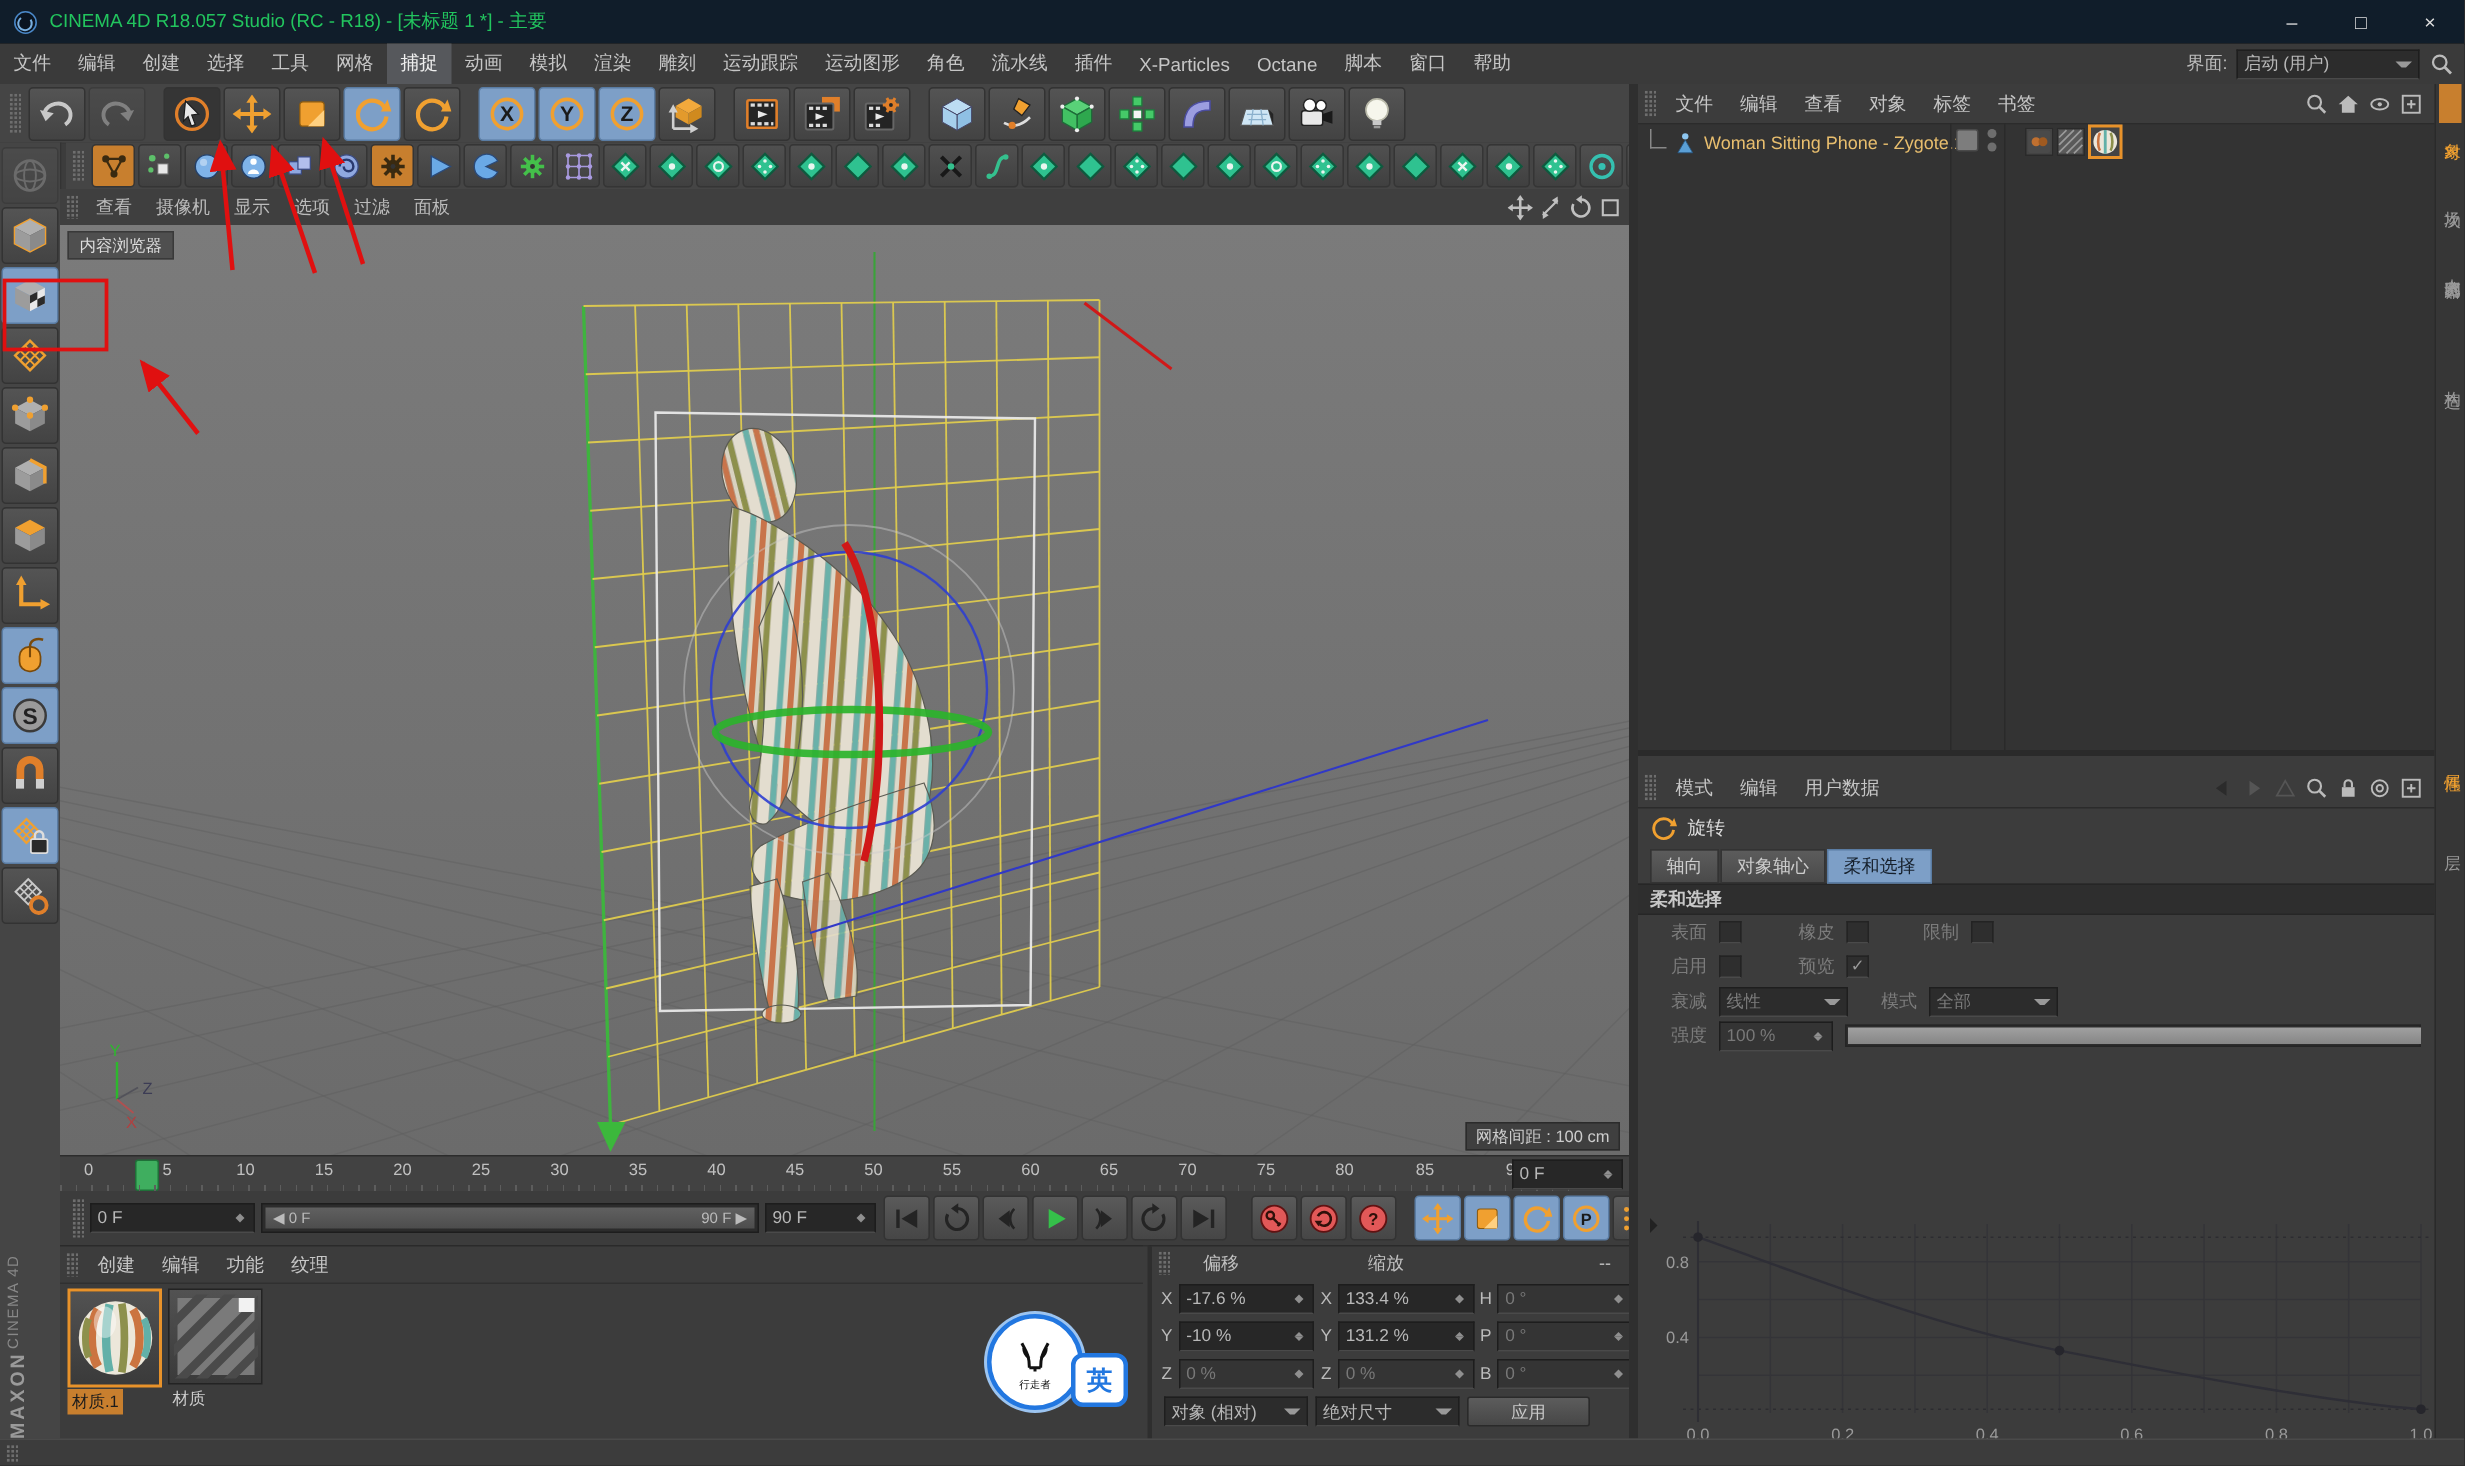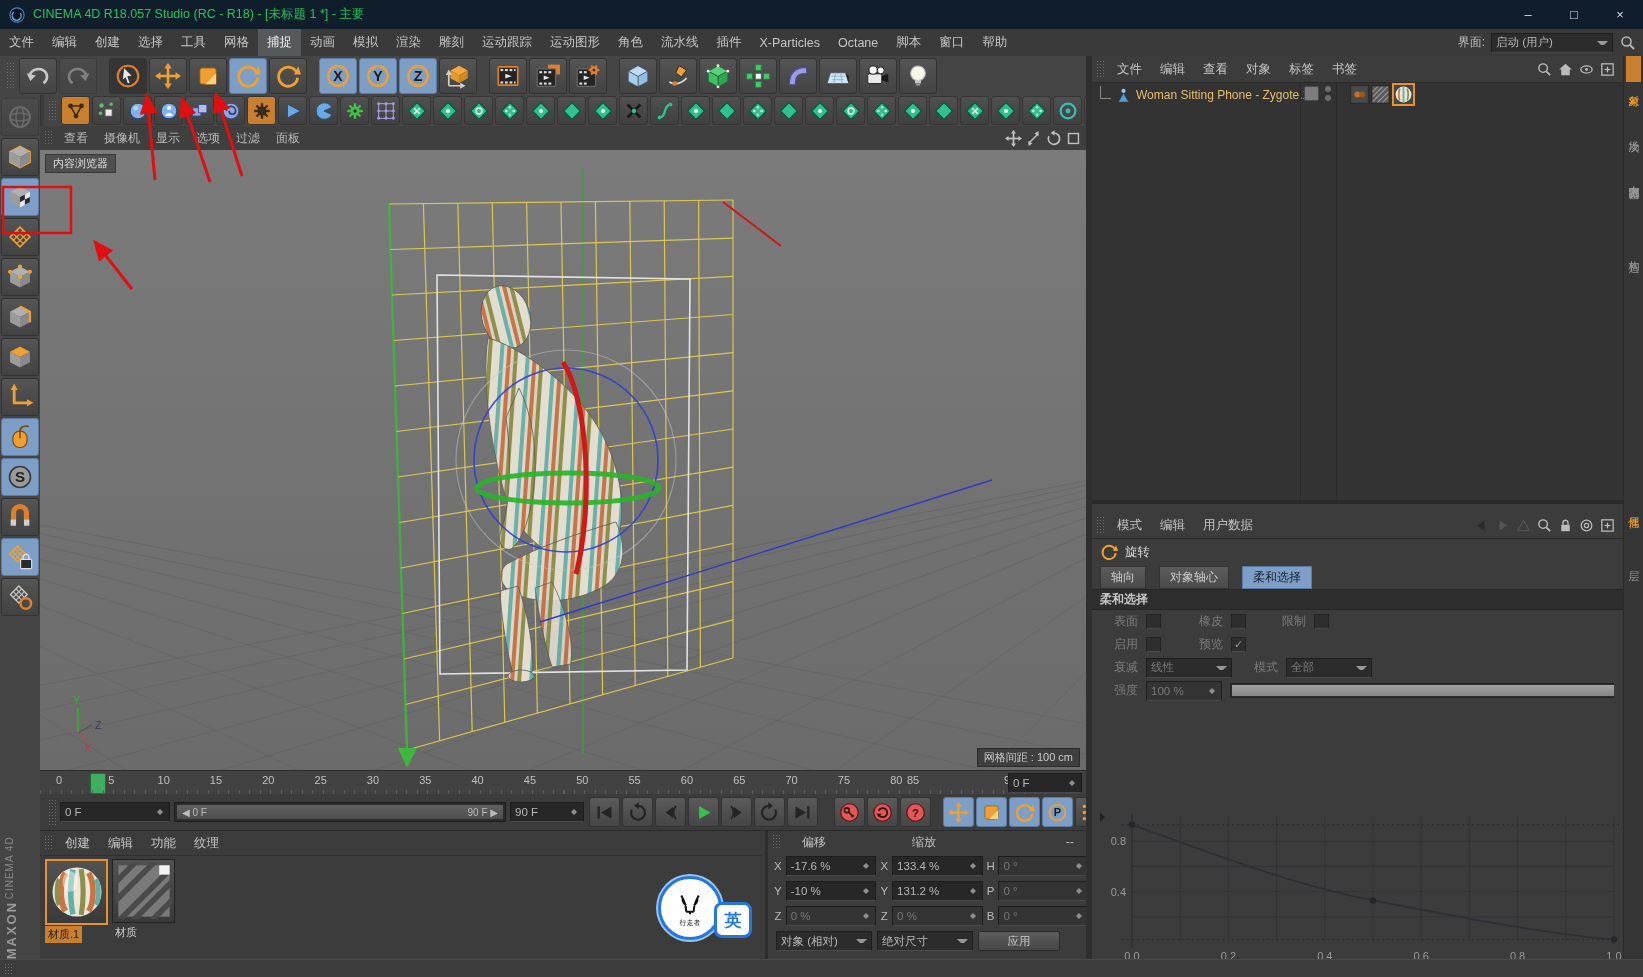--- a/index.html
+++ b/index.html
@@ -97,21 +97,21 @@
   #omtoggles .dots{display:flex;flex-direction:column;gap:3px;}
   #omtoggles .dot{width:6px;height:6px;border-radius:50%;background:#6e6e6e;}
   #omtags{position:absolute;left:258px;top:29px;display:flex;gap:2px;}
   .tag{width:17px;height:17px;background:#444;border:1px solid #2a2a2a;}
   .tag svg{width:15px;height:15px;}
   .tag.sel{border:2px solid #e8922a;width:19px;height:19px;margin-top:-2px;}
   #splitter{position:absolute;left:0;top:444px;width:532px;height:4px;background:#2a2a2a;}
   #am{position:absolute;left:0;top:456px;width:532px;height:455px;background:#3c3c3c;}
   #amtitle{display:flex;align-items:center;height:26px;padding-left:8px;gap:7px;color:#ddd;font-size:12.5px;}
   #amtitle .ticon{width:18px;height:18px;}
-  #amtabs{display:flex;align-items:center;height:24px;padding-left:8px;gap:13px;}
+  #amtabs{display:flex;align-items:center;height:24px;padding-left:8px;gap:1px;}
   .ttab{background:linear-gradient(#5c5c5c,#4a4a4a);border:1px solid #333;color:#ccc;font-size:12px;padding:2px 10px;}
   .ttab.active{background:#7d9fc7;color:#16202c;border-color:#5a7ca3;}
   #amsection{height:19px;background:#2e2e2e;border-top:1px solid #262626;border-bottom:1px solid #262626;display:flex;align-items:center;padding-left:8px;font-weight:bold;color:#c8c8c8;font-size:12px;}
   .arow{display:flex;align-items:center;height:23px;padding-left:16px;font-size:12px;}
   .albl{width:30px;text-align:right;margin-right:8px;}
   .albl2{width:30px;text-align:right;margin-right:8px;margin-left:32px;}
   .albl3{width:30px;text-align:right;margin-right:8px;margin-left:30px;}
   .cb{width:13px;height:13px;background:#2e2e2e;border:1px solid #232323;border-bottom-color:#4a4a4a;color:#9a9a9a;font-size:11px;line-height:12px;text-align:center;}
   .addd{width:76px;}
   .af{width:66px;flex:0 0 66px;}
@@ -1096,21 +1096,21 @@
         <span class="rlabel" style="left: 385.31px;">35</span>
         <span class="rlabel" style="left: 437.64px;">40</span>
         <span class="rlabel" style="left: 489.97px;">45</span>
         <span class="rlabel" style="left: 542.3px;">50</span>
         <span class="rlabel" style="left: 594.63px;">55</span>
         <span class="rlabel" style="left: 646.96px;">60</span>
         <span class="rlabel" style="left: 699.29px;">65</span>
         <span class="rlabel" style="left: 751.62px;">70</span>
         <span class="rlabel" style="left: 803.95px;">75</span>
         <span class="rlabel" style="left: 856.28px;">80</span>
-        <span class="rlabel" style="left: 873px;">85</span>
+        <span class="rlabel" style="left: 910px;">85</span>
         <span class="rlabel" style="left: 970px;">90</span>
       </div>
     <div id="rulerticks"></div>
     <div id="rulerfield" class="fld">
       <span>0 F</span>
         <span class="spin"></span>
     </div>
   </div>
 
   <div id="transport">

